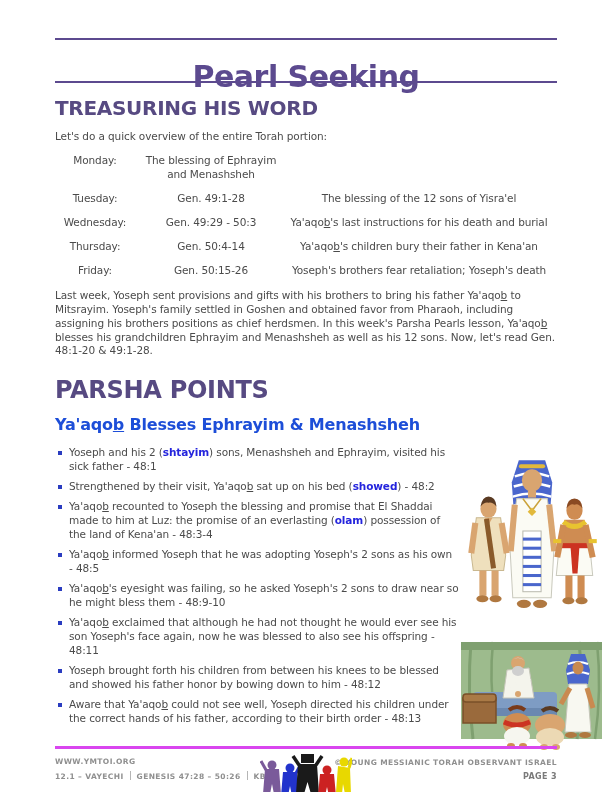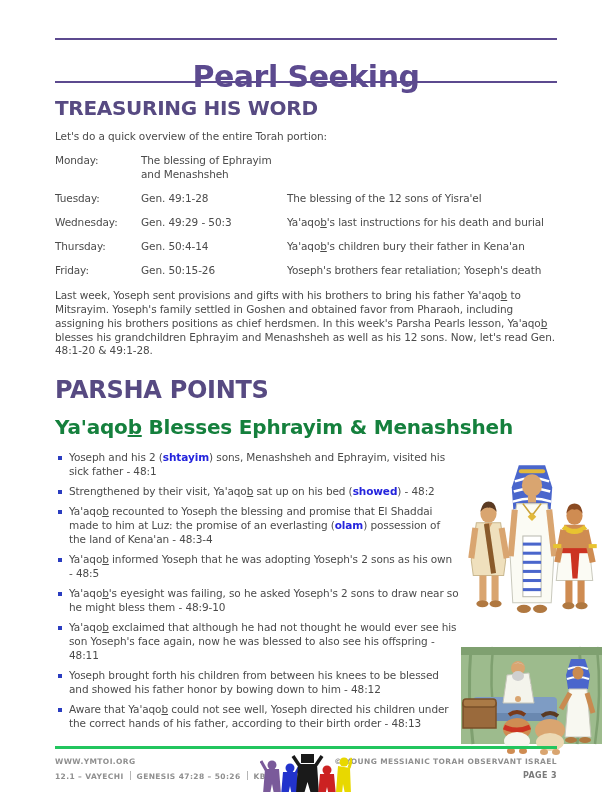--- a/index.html
+++ b/index.html
@@ -13,50 +13,50 @@
   .header { margin-top:38px; border-top:2.5px solid #5c4a8f; }
   .title-band { position:relative; height:41px; border-bottom:2.5px solid #5c4a8f; }
   .page-title {
     position:absolute; left:0; right:0; top:5px; margin:15px; text-align:center;
     font-size:30px; font-weight:bold; color:#5c4a8f; letter-spacing:-0.5px; line-height:1.1;
   }
 
   
   .h-treasuring { margin:13px 0 0; font-size:20px; font-weight:bold; color:#574a82; letter-spacing:-0.3px; }
   .h-parsha    { margin:18px 0 0; font-size:24px; font-weight:bold; color:#574a82; letter-spacing:-0.3px; }
-  .h-sub       { margin:11px 0 0; font-size:20px; font-weight:bold; color:#15803d; letter-spacing:-0.2px; }
+  .h-sub       { margin:11px 0 0; font-size:16px; font-weight:bold; color:#1d4ed8; letter-spacing:-0.2px; }
 
   
   .body-text { font-size:10.5px; color:#4b4b4b; line-height:1.33; letter-spacing:-0.1px; }
   .intro { margin:10px 0 10px; }
   .summary { margin:11px 0 0; }
 
   
   .schedule { margin-top:2px; }
-  .srow { display:grid; grid-template-columns:86px 146px 1fr; margin-bottom:10px; }
+  .srow { display:grid; grid-template-columns:86px 146px 1fr; margin-bottom:10px;text-align:center; }
   .srow > div { padding-right:6px; }
 
   
   .points-row { display:flex; margin-top:12px; }
   .bullets { width:404px; flex:none; margin:0; padding:0; list-style:none; }
   .bullets li { position:relative; padding-left:14px; margin-bottom:6px; }
   .bullets li::before {
     content:""; position:absolute; left:3px; top:5px; width:4px; height:4px; background:#2a3cc0;
   }
   .hl { color:#2424dd; font-weight:bold; }
   u { text-decoration:underline; text-underline-offset:1px; }
 
   .images-col { width:152px; margin-right:-54px; flex:none; }
   .illus1 { display:block; margin-left:4px; }
   .illus2 { display:block; margin-top:24px; }
 
   
   .footer {
     position:absolute; left:55px; right:55px; top:746px;
-    border-top:3px solid #22c55e; display:flex; justify-content:space-between;
+    border-top:3px solid #d946ef; display:flex; justify-content:space-between;align-items:center;
   }
   .f-col { padding-top:8px; font-size:7.5px; font-weight:bold; color:#8f8f8f; letter-spacing:0.4px; }
   .f-right { text-align:right; }
   .f-line2 { margin-top:5px; }
   .f-page { color:#7a7a7a; font-size:8px; }
   .sep { display:inline-block; width:1px; height:9px; background:#b5b5b5; margin:0 6px; vertical-align:-1px; }
   .logo { position:absolute; left:50%; top:3px; transform:translateX(-50%); }
 </style>
 </head>
 <body>

